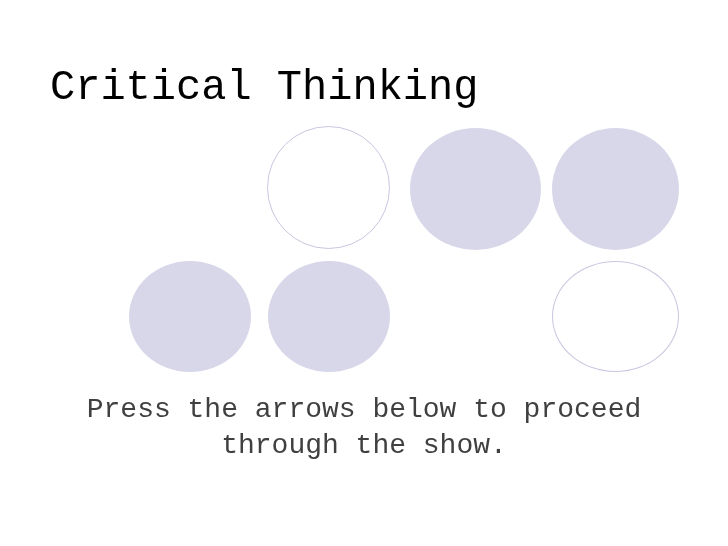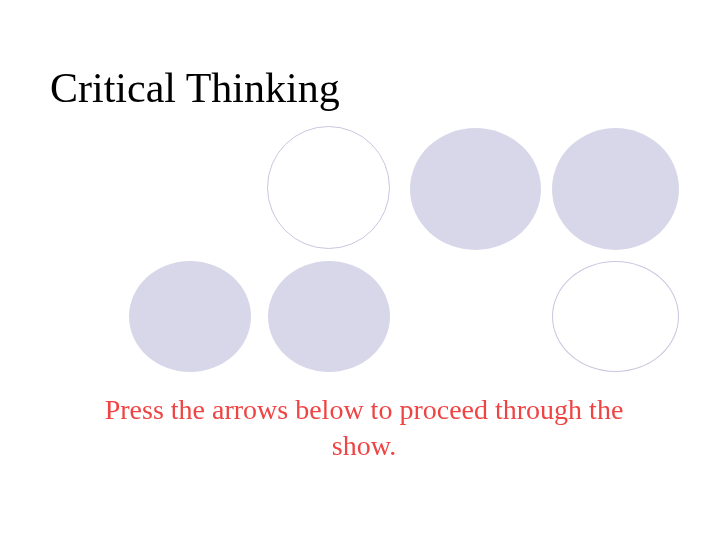--- a/index.html
+++ b/index.html
@@ -6,21 +6,21 @@
     margin: 0;
     padding: 0;
     background: #ffffff;
   }
   #slide {
     position: relative;
     width: 728px;
     height: 546px;
     background: #ffffff;
     overflow: hidden;
-    font-family: Liberation Serif, serif;
+    font-family: Liberation Mono, monospace;
   }
 
   
   #slide-title {
     position: absolute;
     left: 50px;
     top: 64px;
     font-size: 42px;
     line-height: 48px;
     font-weight: 400;
@@ -63,21 +63,21 @@
 
   
   #slide-body {
     position: absolute;
     left: 84px;
     top: 392px;
     width: 560px;
     text-align: center;
     font-size: 28px;
     line-height: 36px;
-    color: #ef4444;
+    color: #404040;
   }
 </style>
 </head>
 <body>
 
 <div id="slide">
 
   <div class="deco-layer">
     <div class="deco-circle outlined" id="deco-1"></div>
     <div class="deco-circle filled" id="deco-2"></div>

